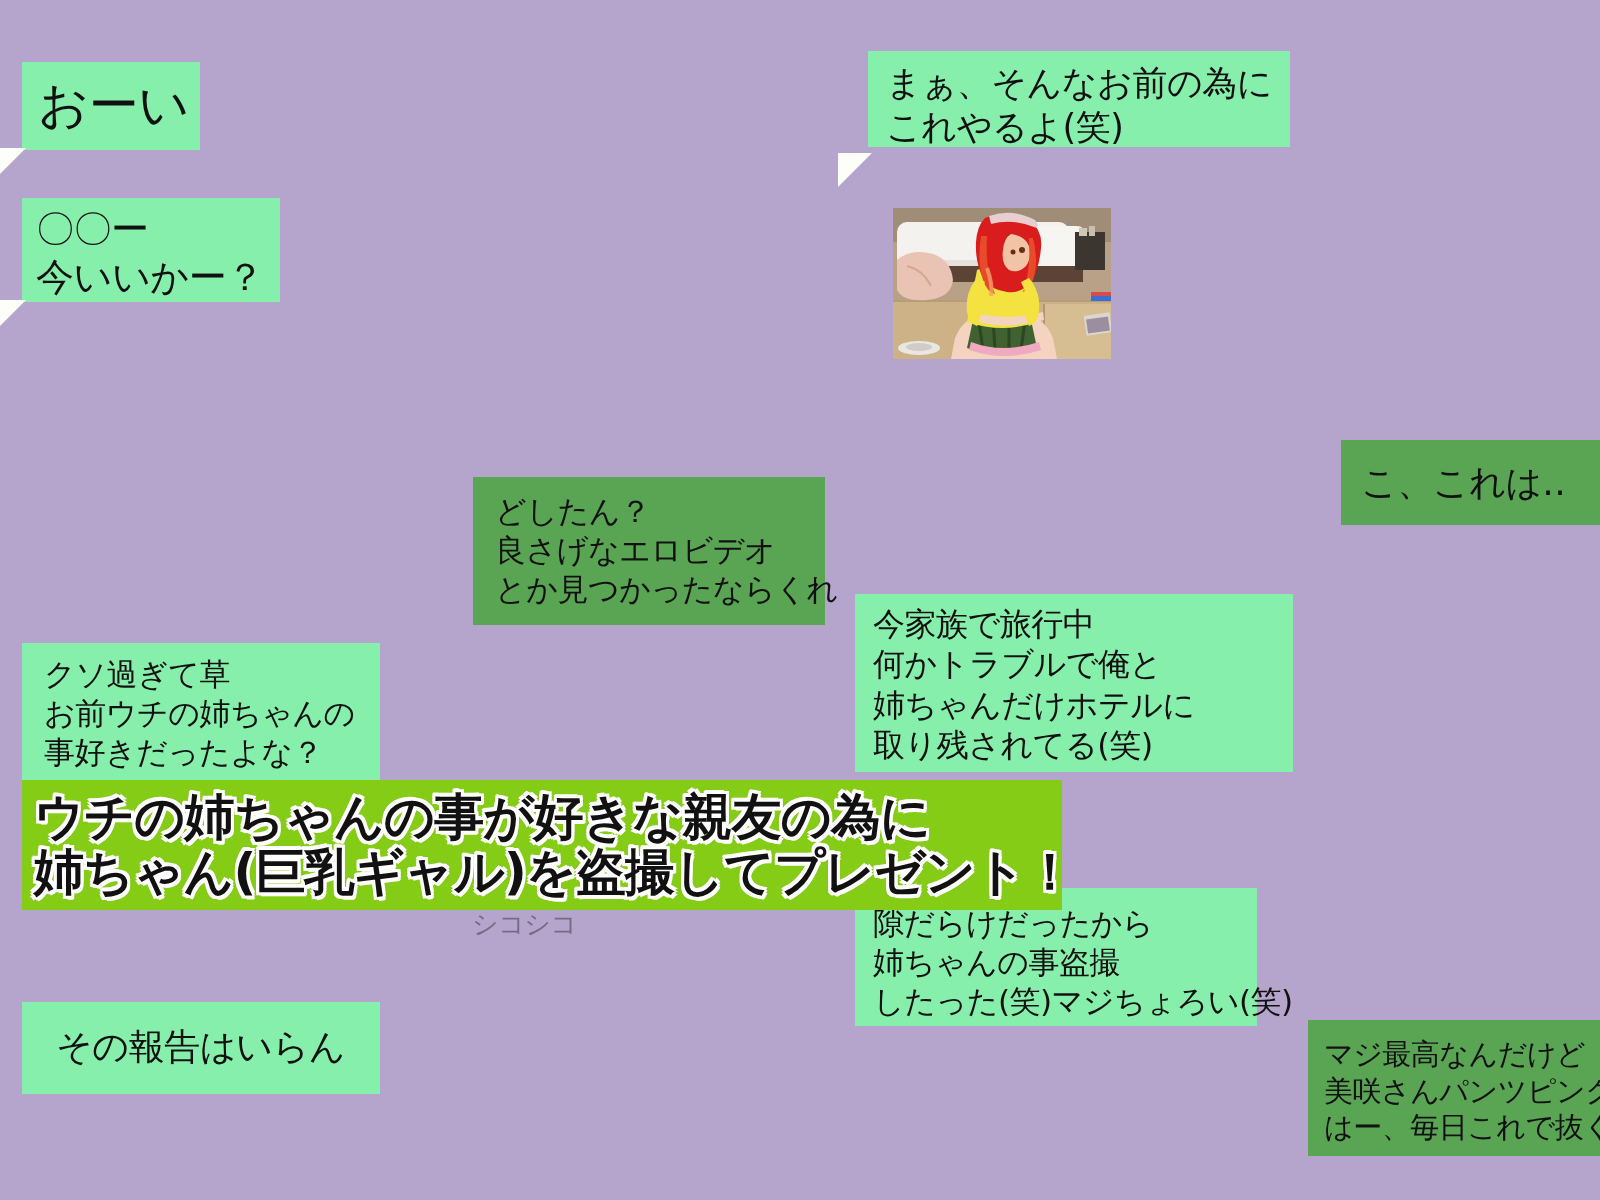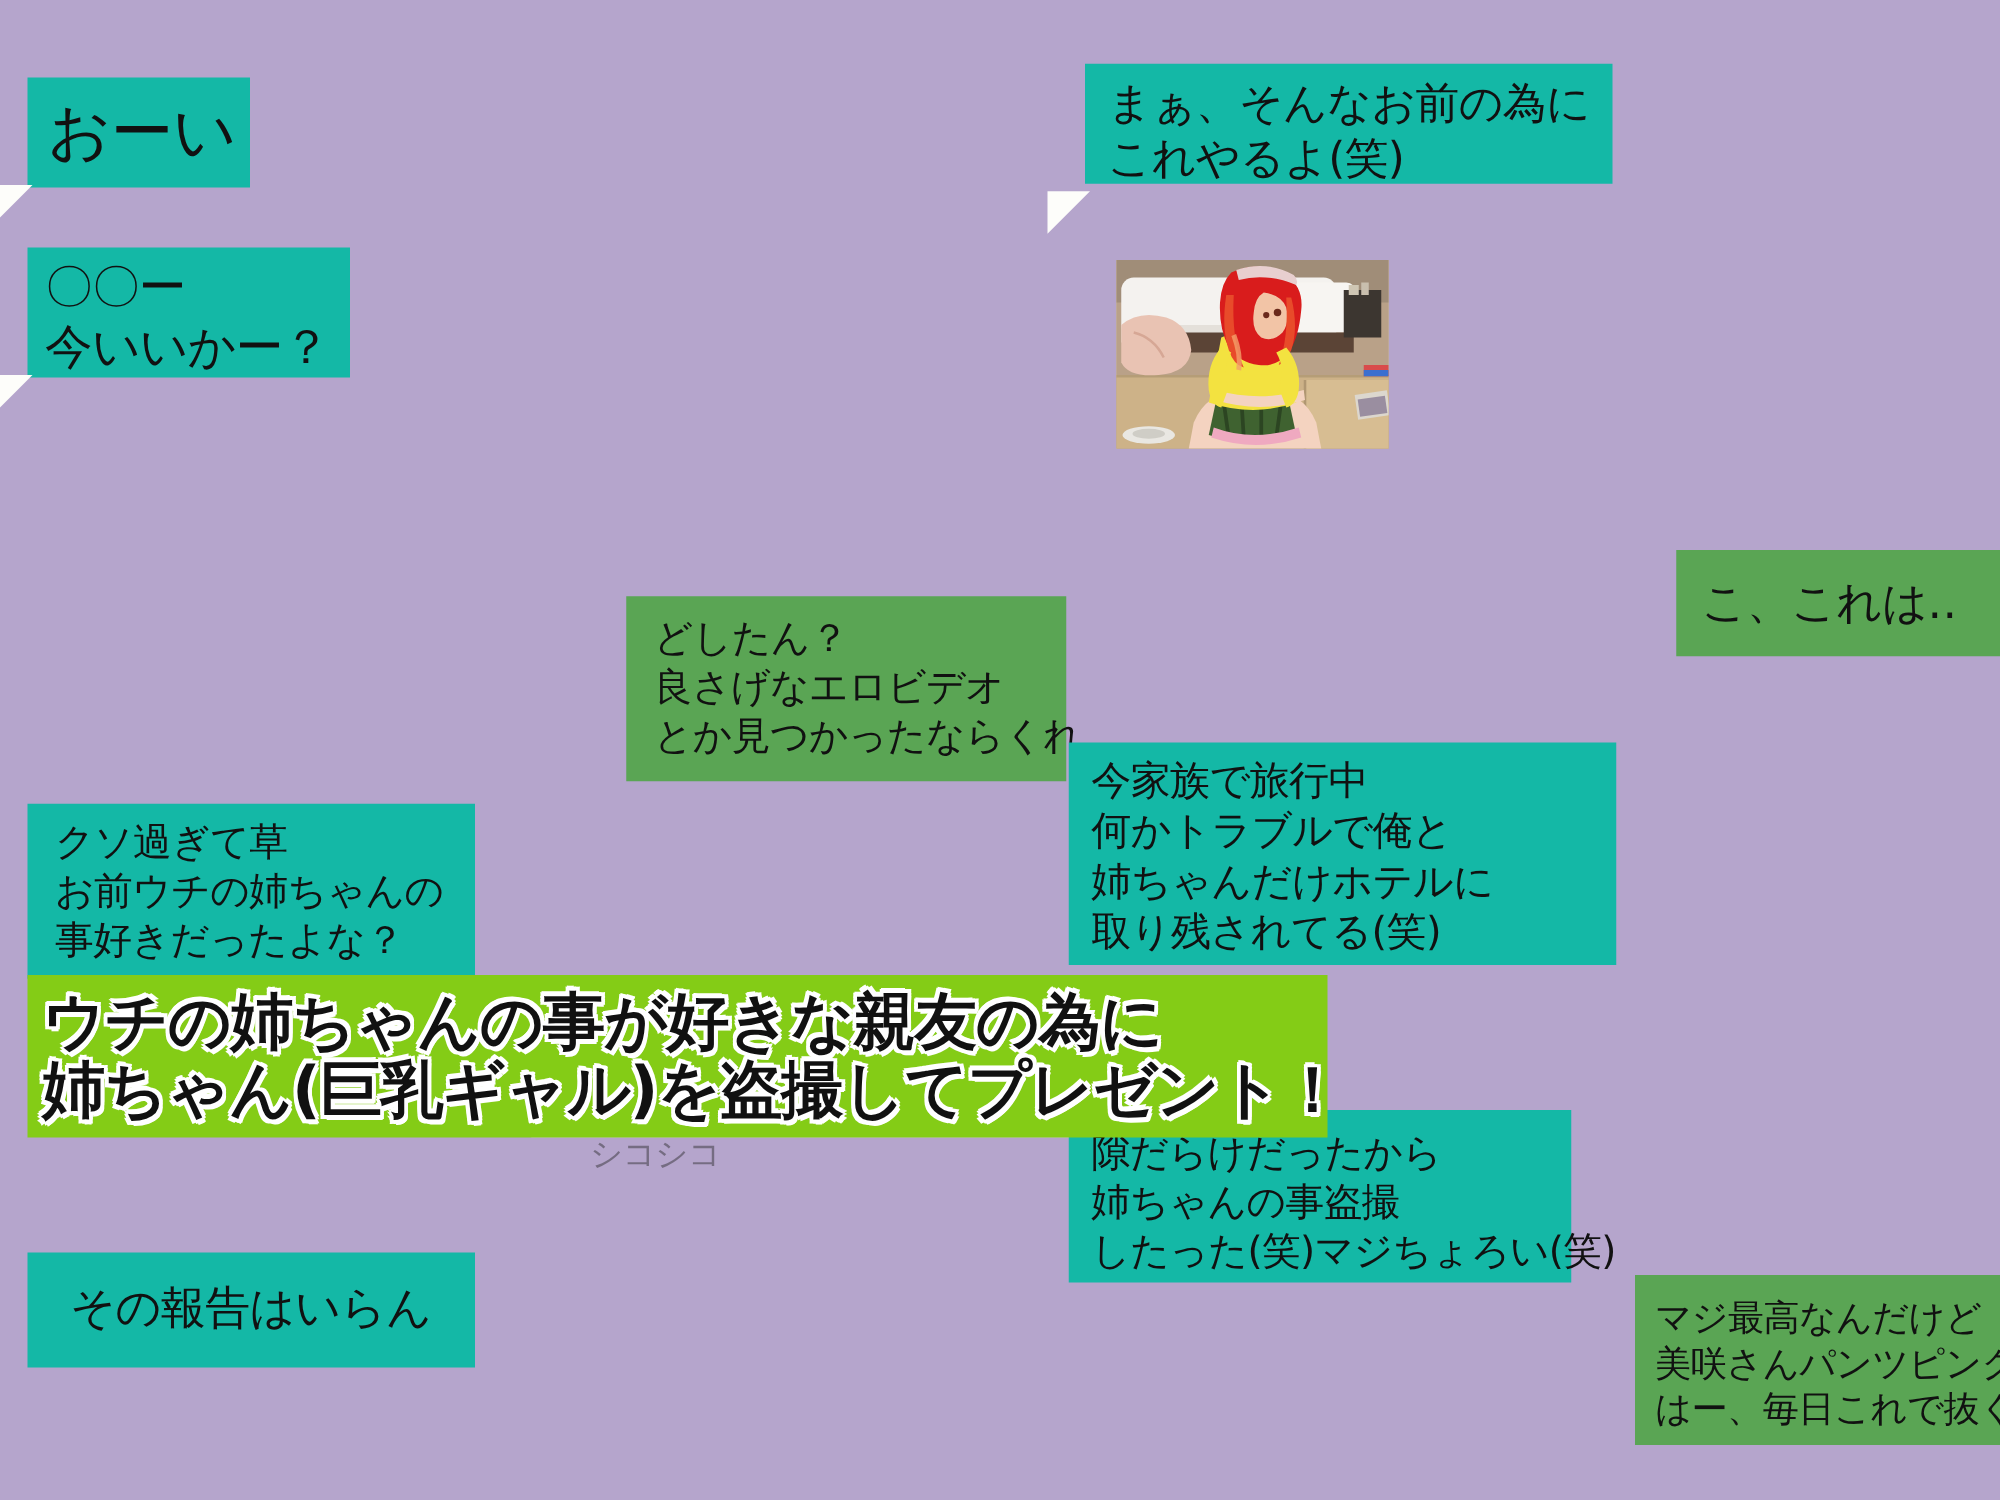--- a/index.html
+++ b/index.html
@@ -28,21 +28,21 @@
     white-space: pre;
     color: #111111;
     font-weight: 500;
     letter-spacing: -0.5px;
   }
   .bubble .txt {
     display: block;
     white-space: pre;
   }
   .bubble.white {
-    background: #14b8a6;
+    background: #86efac;
   }
   .bubble.green {
     background: #5aa554;
   }
 
   
   .tail {
     position: absolute;
     width: 0;
     height: 0;
@@ -168,21 +168,21 @@
     <span class="txt">シコシコ</span>
   </div>
 
   <div id="bubble-layer">
       <div class="bubble white" style="left: 22px; top: 62px; width: 178px; height: 88px; font-size: 50px; padding: 12px 16px;"><span class="txt">おーい</span></div>
       <div class="tail tail-bl-sm" style="left: 0px; top: 148px;"></div>
       <div class="bubble white" style="left: 22px; top: 198px; width: 258px; height: 104px; font-size: 38px; padding: 8px 14px;"><span class="txt">〇〇ー</span><span class="txt">今いいかー？</span></div>
       <div class="tail tail-bl" style="left: -8px; top: 300px;"></div>
       <div class="bubble white" style="left: 868px; top: 51px; width: 422px; height: 96px; font-size: 35px; padding: 10px 18px;"><span class="txt">まぁ、そんなお前の為に</span><span class="txt">これやるよ(笑)</span></div>
       <div class="tail tail-bl" style="left: 838px; top: 153px;"></div>
-      <div class="bubble green" style="left: 473px; top: 477px; width: 352px; height: 148px; font-size: 31px; padding: 15px 22px; margin-left: 28px;"><span class="txt">どしたん？</span><span class="txt">良さげなエロビデオ</span><span class="txt">とか見つかったならくれ</span></div>
+      <div class="bubble green" style="left: 473px; top: 477px; width: 352px; height: 148px; font-size: 31px; padding: 15px 22px;"><span class="txt">どしたん？</span><span class="txt">良さげなエロビデオ</span><span class="txt">とか見つかったならくれ</span></div>
       <div class="bubble green" style="left: 1341px; top: 440px; width: 300px; height: 85px; font-size: 36px; padding: 20px;"><span class="txt">こ、これは‥</span></div>
       <div class="bubble white" style="left: 22px; top: 643px; width: 358px; height: 140px; font-size: 31px; padding: 12px 22px;"><span class="txt">クソ過ぎて草</span><span class="txt">お前ウチの姉ちゃんの</span><span class="txt">事好きだったよな？</span></div>
       <div class="bubble white" style="left: 855px; top: 594px; width: 438px; height: 178px; font-size: 32px; padding: 10px 18px;"><span class="txt">今家族で旅行中</span><span class="txt">何かトラブルで俺と</span><span class="txt">姉ちゃんだけホテルに</span><span class="txt">取り残されてる(笑)</span></div>
       <div class="bubble white" style="left: 855px; top: 888px; width: 402px; height: 138px; font-size: 31px; padding: 16px 18px;"><span class="txt">隙だらけだったから</span><span class="txt">姉ちゃんの事盗撮</span><span class="txt">したった(笑)マジちょろい(笑)</span></div>
       <div class="bubble white" style="left: 22px; top: 1002px; width: 358px; height: 92px; font-size: 36px; padding: 22px 34px;"><span class="txt">その報告はいらん</span></div>
       <div class="bubble green" style="left: 1308px; top: 1020px; width: 292px; height: 136px; font-size: 29px; padding: 16px;"><span class="txt">マジ最高なんだけど</span><span class="txt">美咲さんパンツピンク</span><span class="txt">はー、毎日これで抜く</span></div>
     </div>
 
   <div id="title-banner" style="left: 22px; top: 780px; width: 1040px; height: 130px; padding: 2px 12px;">
     <span class="line" style="font-size: 50px;">ウチの姉ちゃんの事が好きな親友の為に</span>

